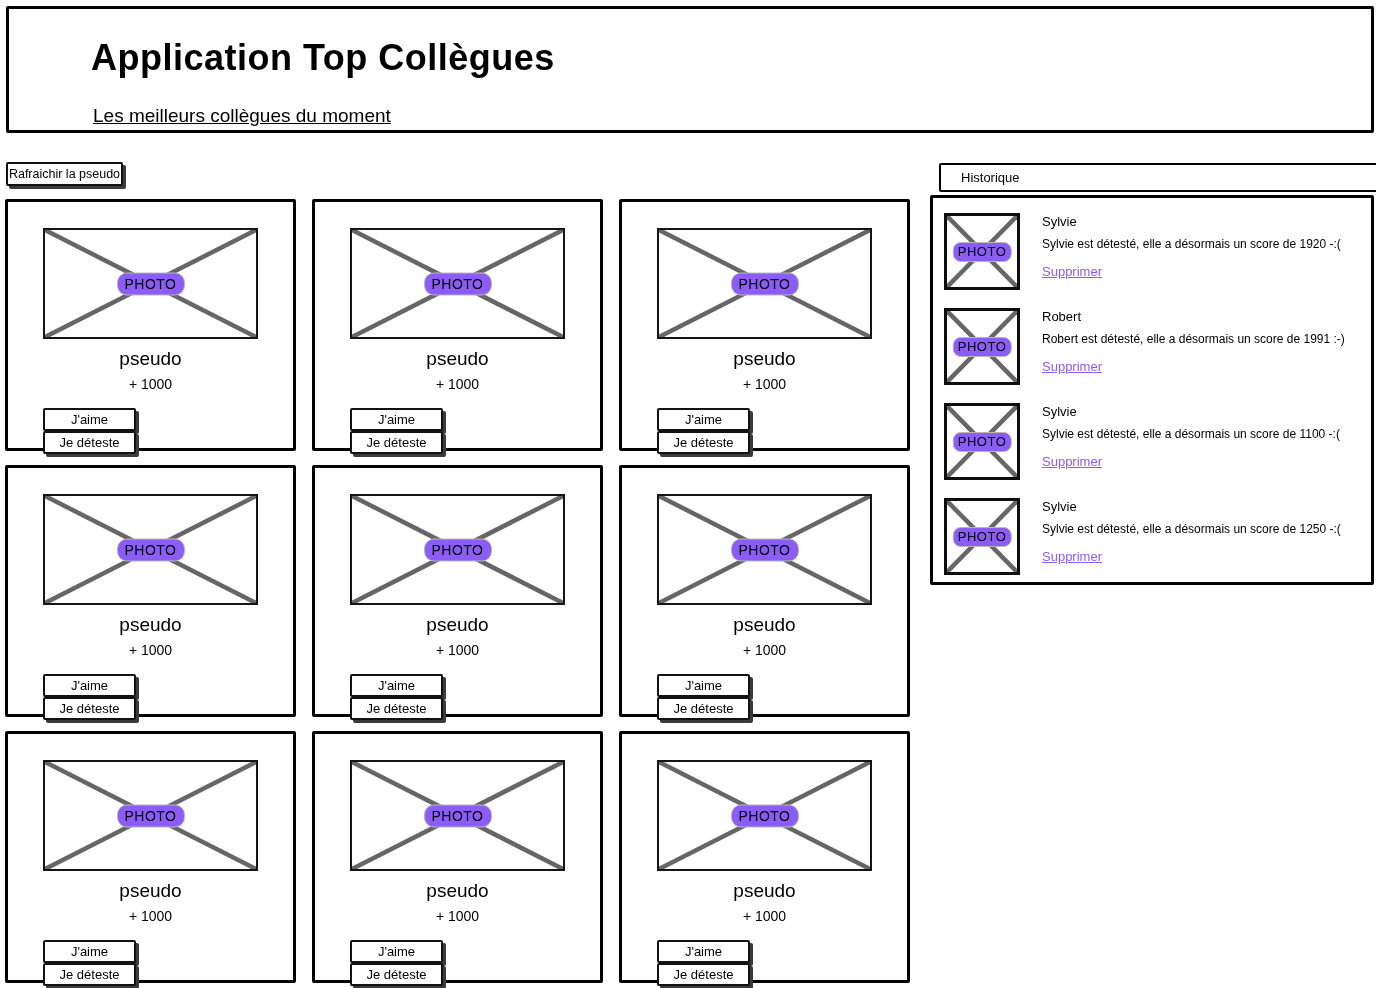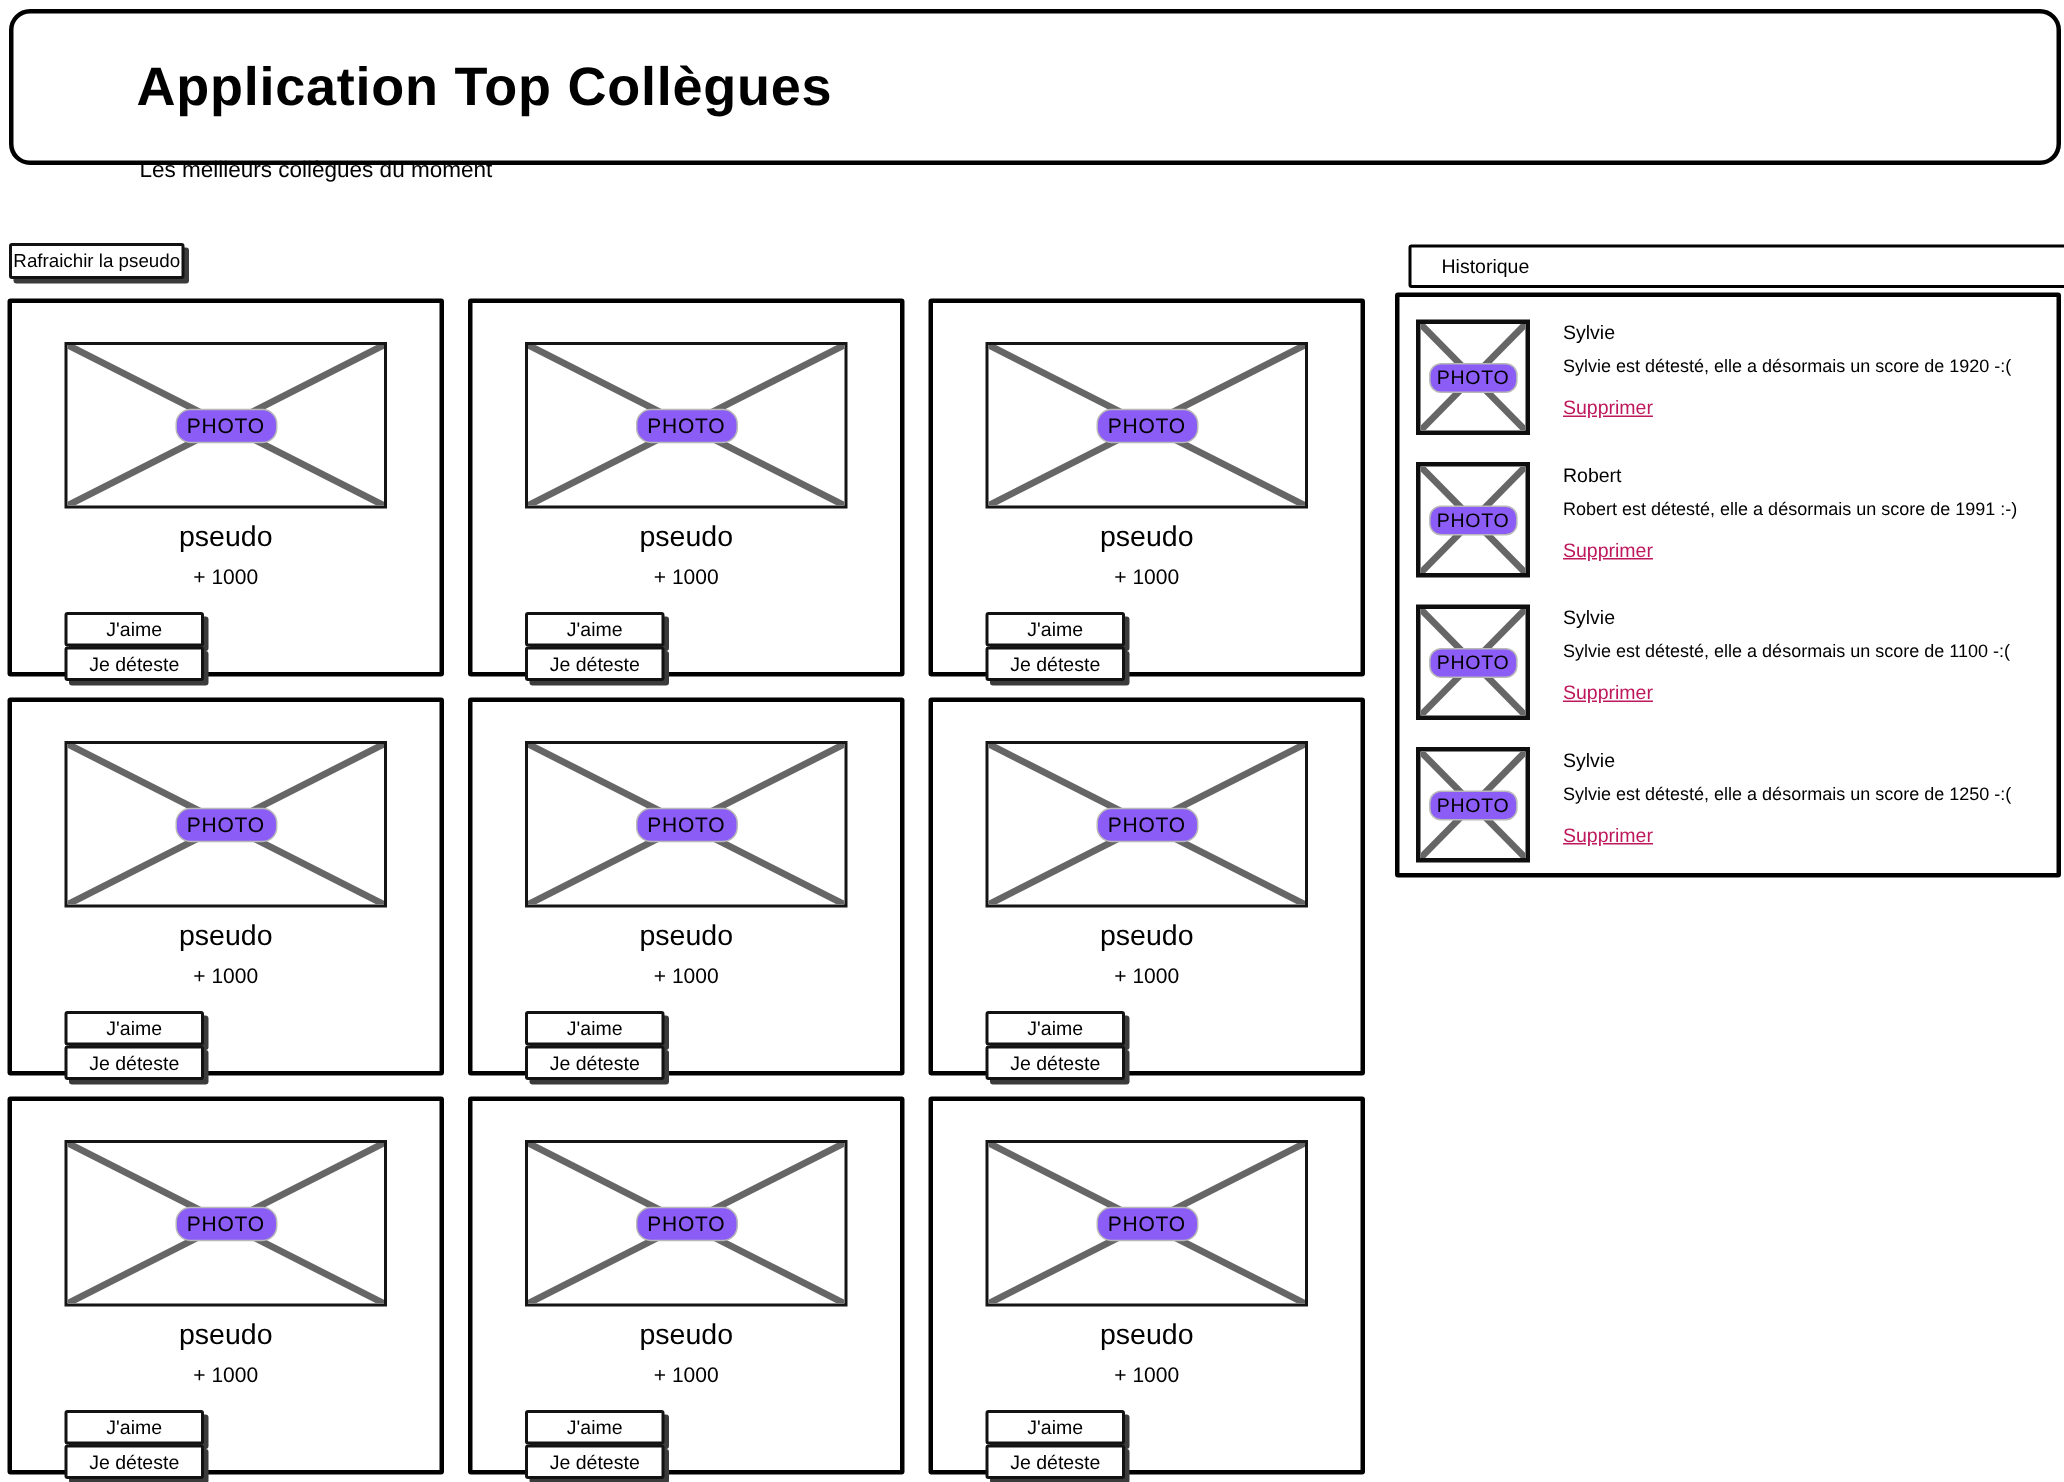--- a/index.html
+++ b/index.html
@@ -7,31 +7,32 @@
   body {
     position: relative;
     font-family: "Liberation Sans", sans-serif;
     color: #000;
     overflow: hidden;
   }
 
   
   .app-header {
     position: absolute; left: 6px; top: 6px;
-    width: 1368px; height: 104px;
-    border: 3px solid #000; border-radius: 14px;
+    width: 1368px; height: 127px;
+    border: 3px solid #000; border-radius: 2px;
     background: #fff;
   }
   .app-title {
     position: absolute; left: 82px; top: 28px;
     font-size: 36px; font-weight: 700; letter-spacing: 0.5px;
   }
   .app-subtitle {
     position: absolute; left: 84px; top: 96px;
-    font-size: 15px;
+    font-size: 19px;
+    text-decoration: underline;
   }
 
   
   .wf-btn {
     background: #fff;
     border: 2px solid #121212;
     border-radius: 2px;
     box-shadow: 3px 3px 0 0 #3b3b3b;
     font-family: "Liberation Sans", sans-serif;
     font-size: 13px;
@@ -122,21 +123,21 @@
     padding: 1px 4px 2px;
     border-radius: 8px;
   }
   .entry-text { margin-left: 22px; padding-top: 1px; }
   .entry-name { font-size: 13px; }
   .entry-message { font-size: 12px; margin-top: 8px; white-space: nowrap; }
   .entry-delete {
     display: inline-block;
     margin-top: 13px;
     font-size: 13px;
-    color: #be185d;
+    color: #8b5cf6;
     text-decoration: underline;
     cursor: pointer;
   }
 </style>
 </head>
 <body>
 
 <header class="app-header">
   <h1 class="app-title">Application Top Collègues</h1>
   <p class="app-subtitle">Les meilleurs collègues du moment</p>

